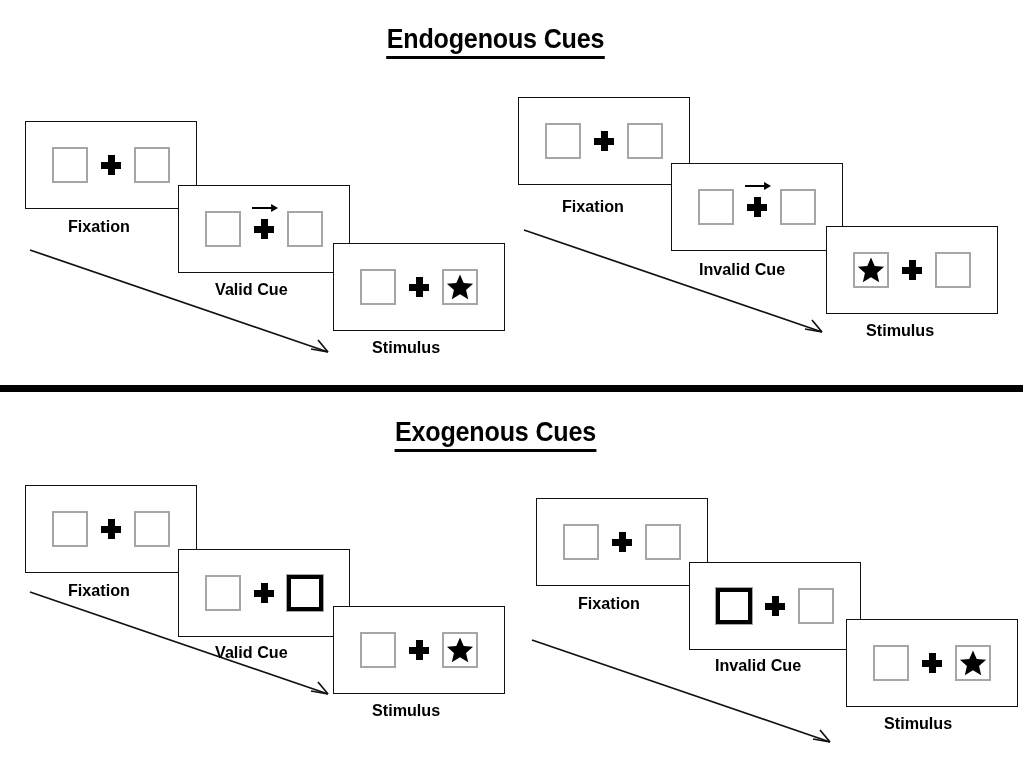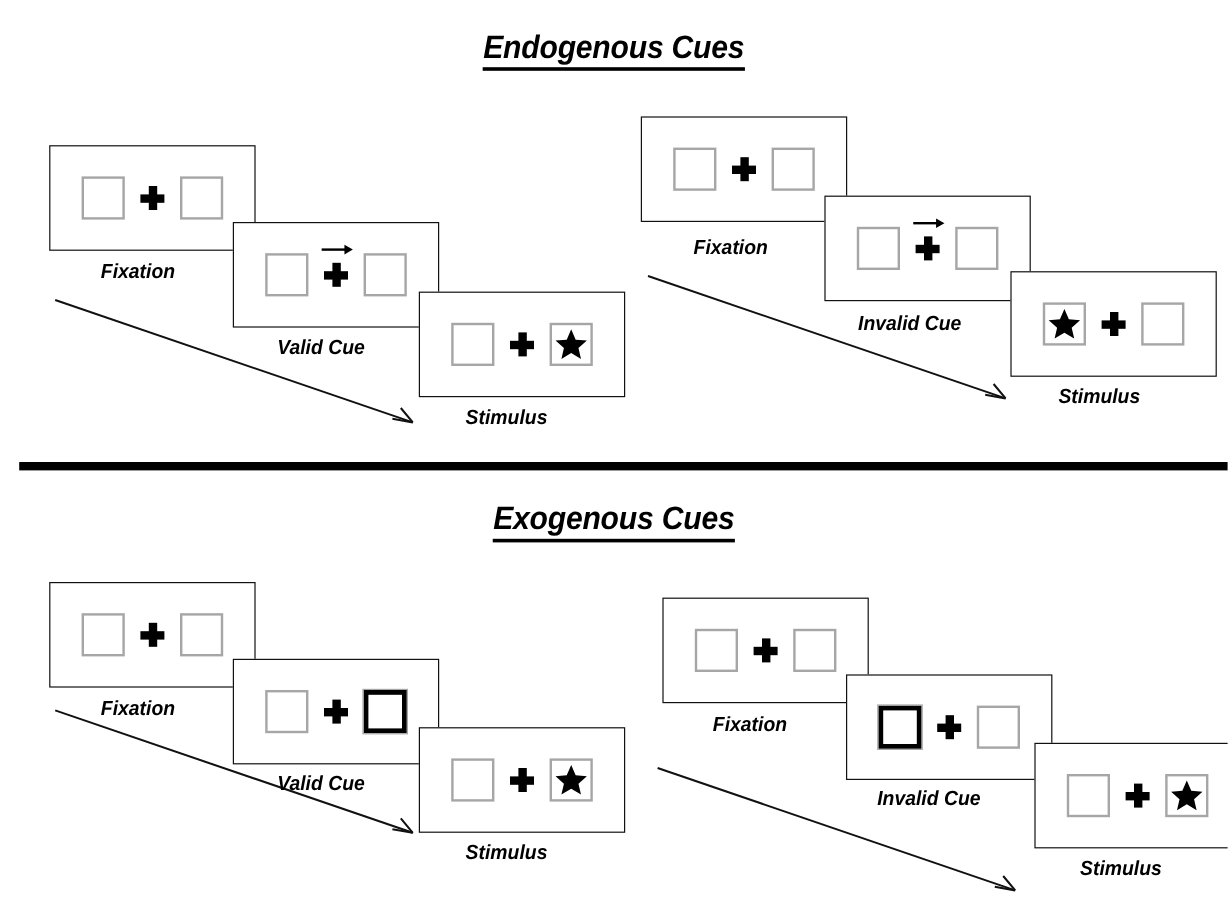--- a/index.html
+++ b/index.html
@@ -3,21 +3,21 @@
 <meta charset="utf-8">
 <style>
   html,body{margin:0;padding:0;}
   body{
     width:1023px;height:767px;
     background:#ffffff;
     font-family:"Liberation Sans", sans-serif;
     overflow:hidden;
     position:relative;
   }
-  .stage{position:absolute;left:16px;top:0;width:991px;height:767px;font-style:italic;}
+  .stage{position:absolute;left:0;top:0;width:991px;height:767px;}
 
   
   .section-title{
     position:absolute;
     width:100%;
     text-align:center;
     font-weight:bold;
     font-size:27px;
     color:#000;
     letter-spacing:-0.2px;

